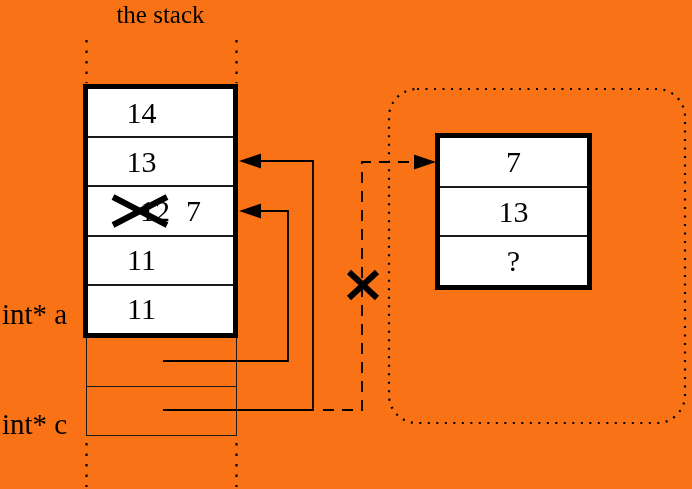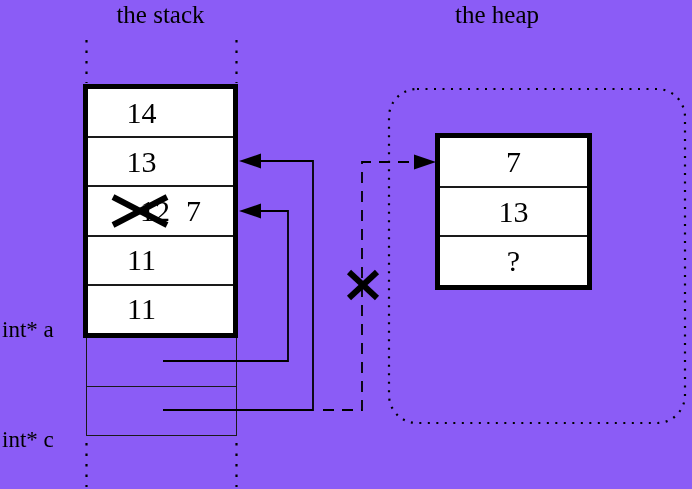--- a/index.html
+++ b/index.html
@@ -1,20 +1,20 @@
 <!DOCTYPE html>
 <html><head>
 <meta charset="utf-8">
 <style>
   html, body { margin: 0; padding: 0; background: #ffffff; }
   .canvas {
     position: relative;
     width: 692px;
     height: 489px;
-    background: #8b5cf6;
+    background: #f97316;
     font-family: "Liberation Serif", "DejaVu Serif", serif;
     color: #000000;
     overflow: hidden;
   }
   .title {
     position: absolute;
     top: 1px;
     font-size: 25px;
     line-height: 28px;
     white-space: nowrap;
@@ -69,25 +69,24 @@
     background: transparent;
     z-index: 1;
   }
   .var-cell-b { top: 338px; }
   .var-cell-c { top: 387px; }
 
   
   .var-label {
     position: absolute;
     left: 2px;
-    font-size: 23px;
+    font-size: 29px;
     line-height: 26px;
     white-space: nowrap;
     z-index: 3;
-    margin-top: 16px;
   }
   .var-label-a { top: 301px; }
   .var-label-b { top: 350px; }
   .var-label-c { top: 411px; }
 
   
   .heap-box {
     position: absolute;
     left: 435px; top: 133px;
     width: 157px; height: 157px;
@@ -114,21 +113,20 @@
     z-index: 2;
     pointer-events: none;
   }
 </style>
 </head>
 <body>
 
 <div class="canvas">
 
   <div class="title title-stack">the stack</div>
-  <div class="title title-heap">the heap</div>
 
   <div class="stack-box">
     <div class="cell">
       <span class="num">14</span>
     </div>
     <div class="cell">
       <span class="num">13</span>
     </div>
     <div class="cell cell-crossed">
       <span class="crossed-wrap">

